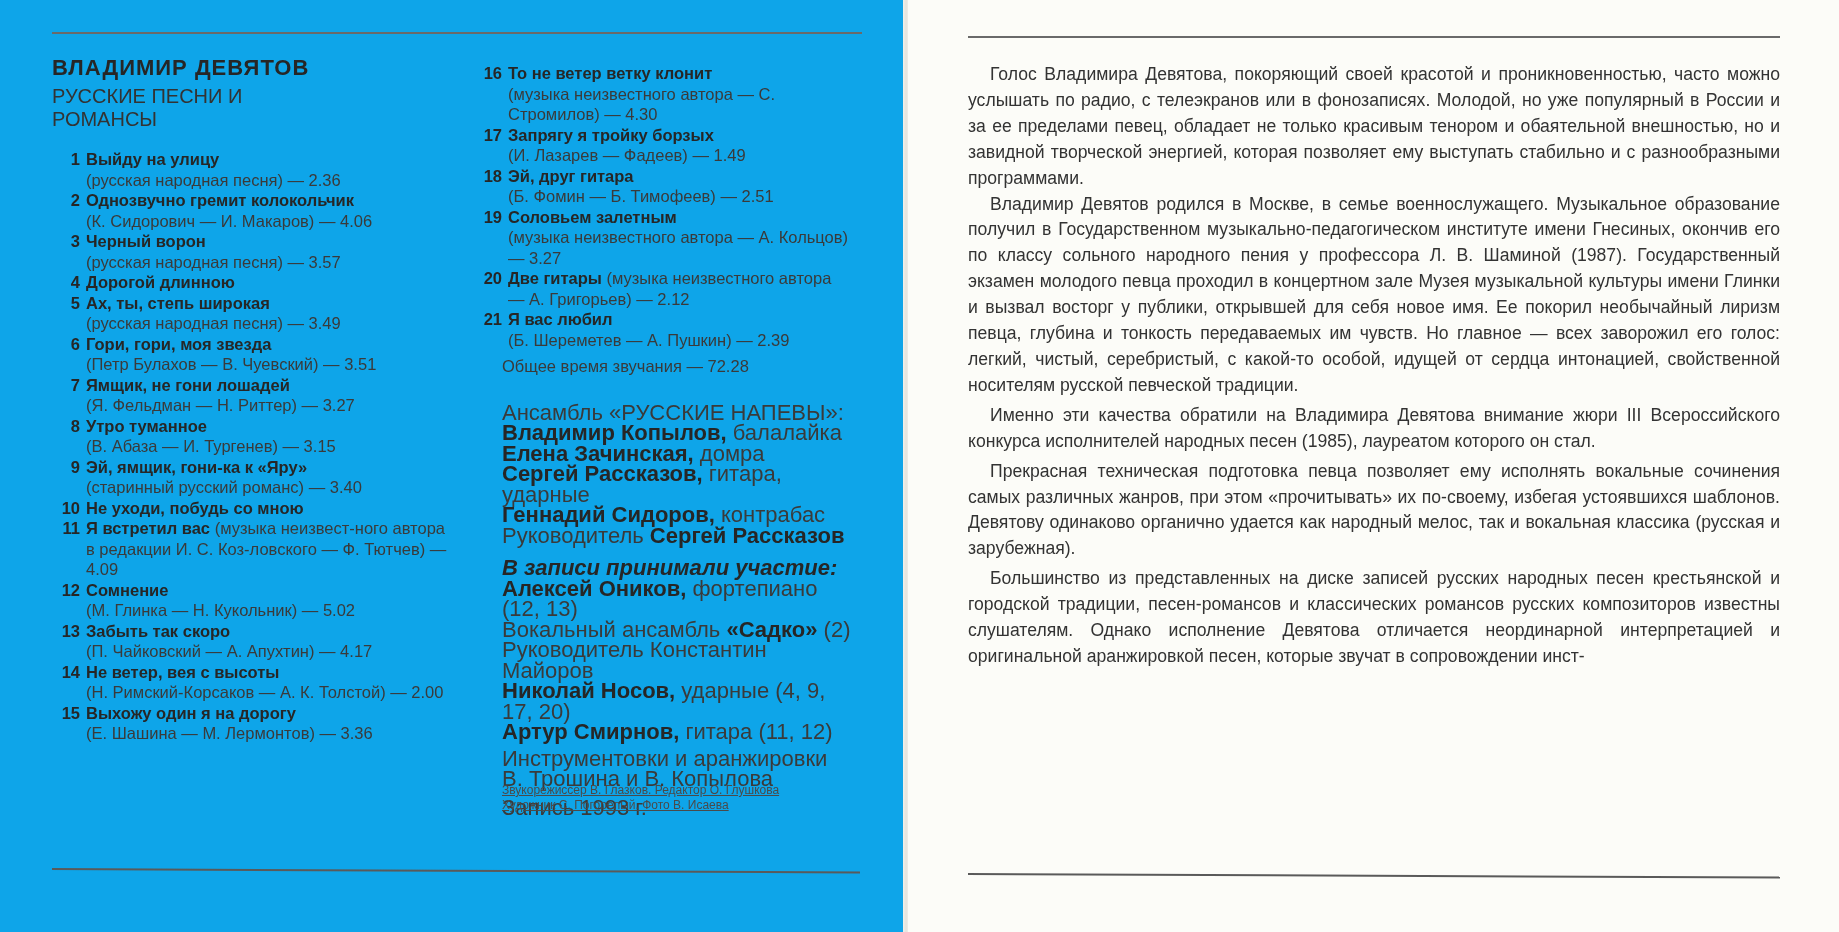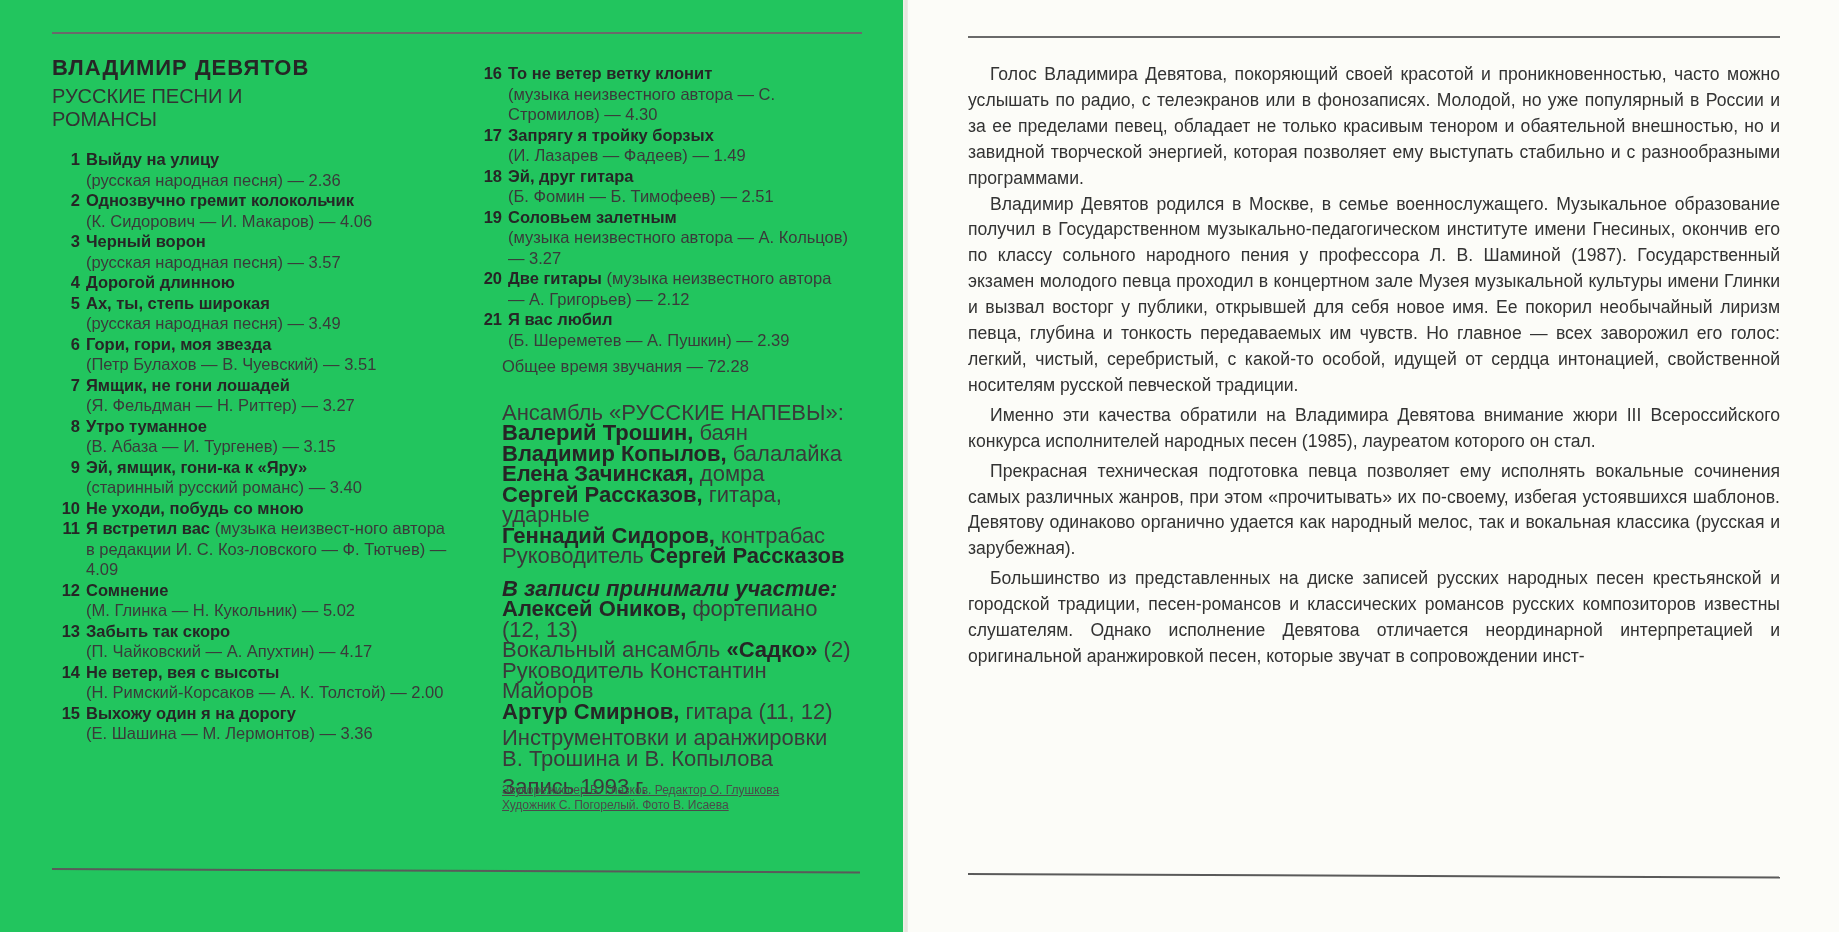--- a/index.html
+++ b/index.html
@@ -5,21 +5,21 @@
   html, body { margin: 0; padding: 0; }
   body {
     width: 1839px; height: 932px; overflow: hidden;
     background: #f7f6f1;
     font-family: "Liberation Sans", "DejaVu Sans", sans-serif;
     color: #2b2b2b;
     position: relative;
   }
   .page {
     position: absolute; top: 0; height: 932px;
-    background: #22c55e;
+    background: #0ea5e9;
   }
   .page.left { left: 0; width: 905px; }
   .page.right { left: 908px; width: 931px; background: #fcfcf8; }
   .fold {
     position: absolute; left: 903px; top: 0; width: 6px; height: 932px;
     background: linear-gradient(to right, #f2f1ea, #e4e3dc 50%, #f4f3ee);
   }
   .rule { position: absolute; height: 2px; background: #5a5a5a; }
   .rule.thin { height: 1.5px; background: #6a6a6a; }
 
@@ -149,35 +149,35 @@
         <div class="track">
           <span class="num">21</span>
           <span class="body"><span class="title">Я вас любил</span><div class="credit">(Б. Шереметев — А. Пушкин) — 2.39</div></span>
         </div>
       </div>
     <div class="total">Общее время звучания — 72.28</div>
 
     <div class="ensemble">
       <div>Ансамбль «РУССКИЕ НАПЕВЫ»:</div>
       <div id="members">
-          <div><span class="b">Валерий Трошин,</span> <span>баян</span></div>
           <div><span class="b">Владимир Копылов,</span> <span>балалайка</span></div>
           <div><span class="b">Елена Зачинская,</span> <span>домра</span></div>
           <div><span class="b">Сергей Рассказов,</span> <span>гитара, ударные</span></div>
           <div><span class="b">Геннадий Сидоров,</span> <span>контрабас</span></div>
         </div>
       <div>
         <span>Руководитель</span>
         <span class="b">Сергей Рассказов</span>
       </div>
 
       <div class="guests-h">В записи принимали участие:</div>
       <div><span class="b">Алексей Оников,</span> <span>фортепиано (12, 13)</span></div>
       <div><span>Вокальный ансамбль</span> <span class="b">«Садко»</span> <span>(2)</span></div>
       <div>Руководитель Константин Майоров</div>
+      <div><span class="b">Николай Носов,</span> <span>ударные (4, 9, 17, 20)</span></div>
       <div><span class="b">Артур Смирнов,</span> <span>гитара (11, 12)</span></div>
 
       <div class="arr">
         <div>Инструментовки и аранжировки</div>
         <div>В. Трошина и В. Копылова</div>
       </div>
       <div class="recyear">Запись 1993 г.</div>
     </div>
   </div>
 

